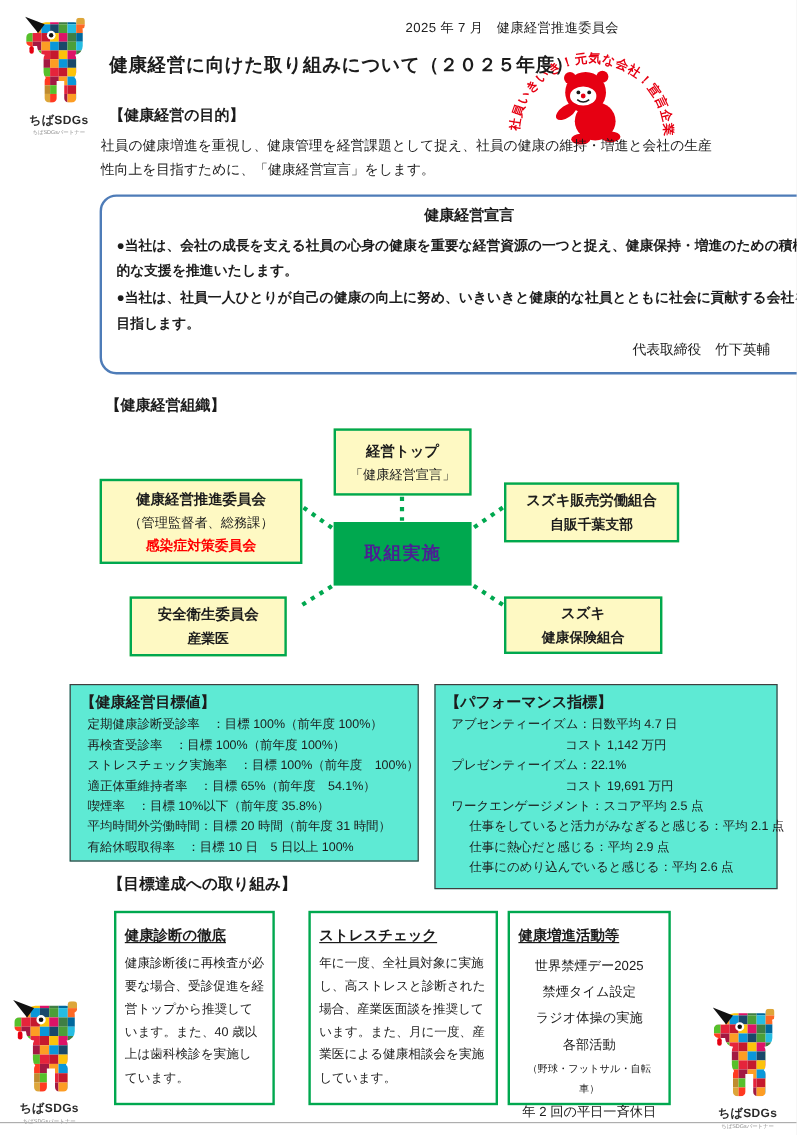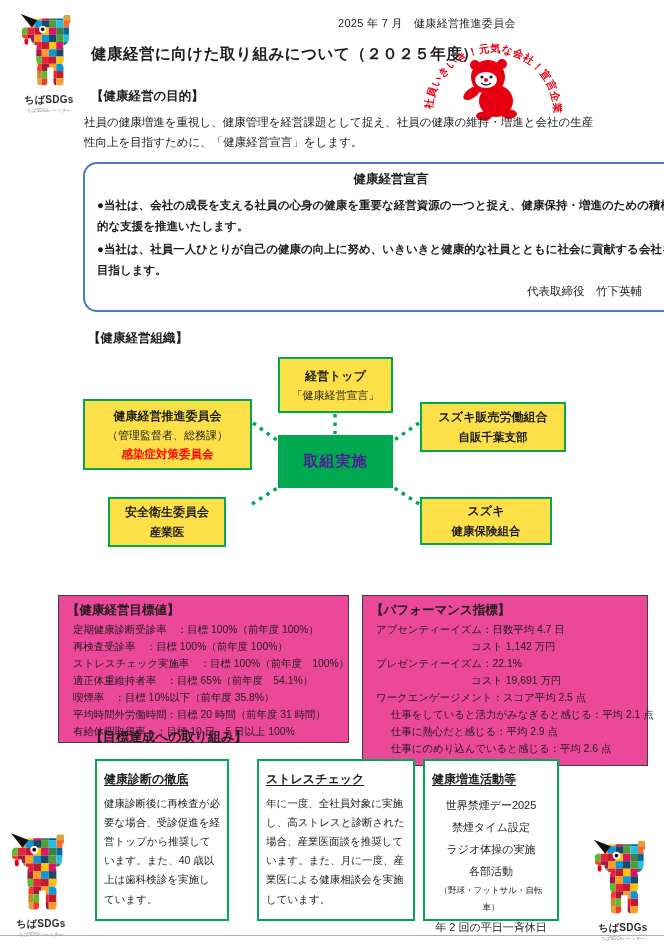--- a/index.html
+++ b/index.html
@@ -15,34 +15,34 @@
   .purpose-head{left:91px;top:88px;}
   .purpose-body{left:84px;top:112px;width:510px;font-size:11.5px;line-height:1.75;}
   
   .decl{left:83px;top:162px;width:616px;height:150px;border:2px solid #4e7cb8;border-radius:14px;box-sizing:border-box;padding-top:7px;}
   .decl-title{text-align:center;font-size:12.5px;font-weight:bold;}
   .decl-bullets{padding:7px 14px 0 12px;font-size:11.5px;font-weight:bold;line-height:1.85;}
   .decl-bullets div{margin-bottom:1px;}
   .decl-sign{text-align:right;padding-right:55px;font-size:11.5px;margin-top:3px;}
   
   .org-head{left:88px;top:330px;}
-  .obox{border:2.5px solid #00a84f;box-sizing:border-box;background:#fde047;display:flex;flex-direction:column;justify-content:center;align-items:center;text-align:center;}
+  .obox{border:2.5px solid #00a84f;box-sizing:border-box;background:#fef9c3;display:flex;flex-direction:column;justify-content:center;align-items:center;text-align:center;}
   .obox .l1{font-size:12px;font-weight:bold;}
   .obox .l2{font-size:11px;margin-top:3px;}
   .obox .l2b{font-size:11.5px;font-weight:bold;margin-top:4px;}
   .obox .l3r{font-size:11.5px;font-weight:bold;color:#ff0000;margin-top:4px;}
   .org-top{left:278px;top:357px;width:115px;height:56px;}
   .org-left{left:83px;top:399px;width:169px;height:71px;}
   .org-right{left:420px;top:402px;width:146px;height:50px;}
-  .org-bl{left:108px;top:497px;width:118px;height:50px;}
+  .org-bl{left:108px;top:497px;width:131px;height:50px;}
   .org-br{left:420px;top:497px;width:132px;height:48px;}
   .org-center{left:278px;top:435px;width:115px;height:53px;background:#00a84f;display:flex;align-items:center;justify-content:center;color:#4c1d95;font-size:15px;font-weight:bold;letter-spacing:1px;}
   .connectors{left:0;top:0;width:664px;height:946px;pointer-events:none;}
   
-  .statbox{border:1.5px solid #3f3f3f;box-sizing:border-box;padding:6px 8px 0 8px;background:#ec4899;margin-top:25px;}
+  .statbox{border:1.5px solid #3f3f3f;box-sizing:border-box;padding:6px 8px 0 8px;background:#5eead4;}
   .targets{left:58px;top:570px;width:291px;height:148px;}
   .perf{left:362px;top:570px;width:286px;height:171px;}
   .statbox .sb-head{font-size:12.5px;font-weight:bold;margin-bottom:3px;}
   .sb-line{font-size:10.4px;line-height:1.63;white-space:nowrap;padding-left:6px;}
   .perf .sb-line{padding-left:5px;}
   .perf .ind1{padding-left:20px;}
   .perf .ind2{padding-left:100px;}
   
   .init-head{left:90px;top:728px;font-size:13px;font-weight:bold;}
   .ibox{border:2.5px solid #00a84f;box-sizing:border-box;background:#fff;padding:7px 7px 0 7px;}

